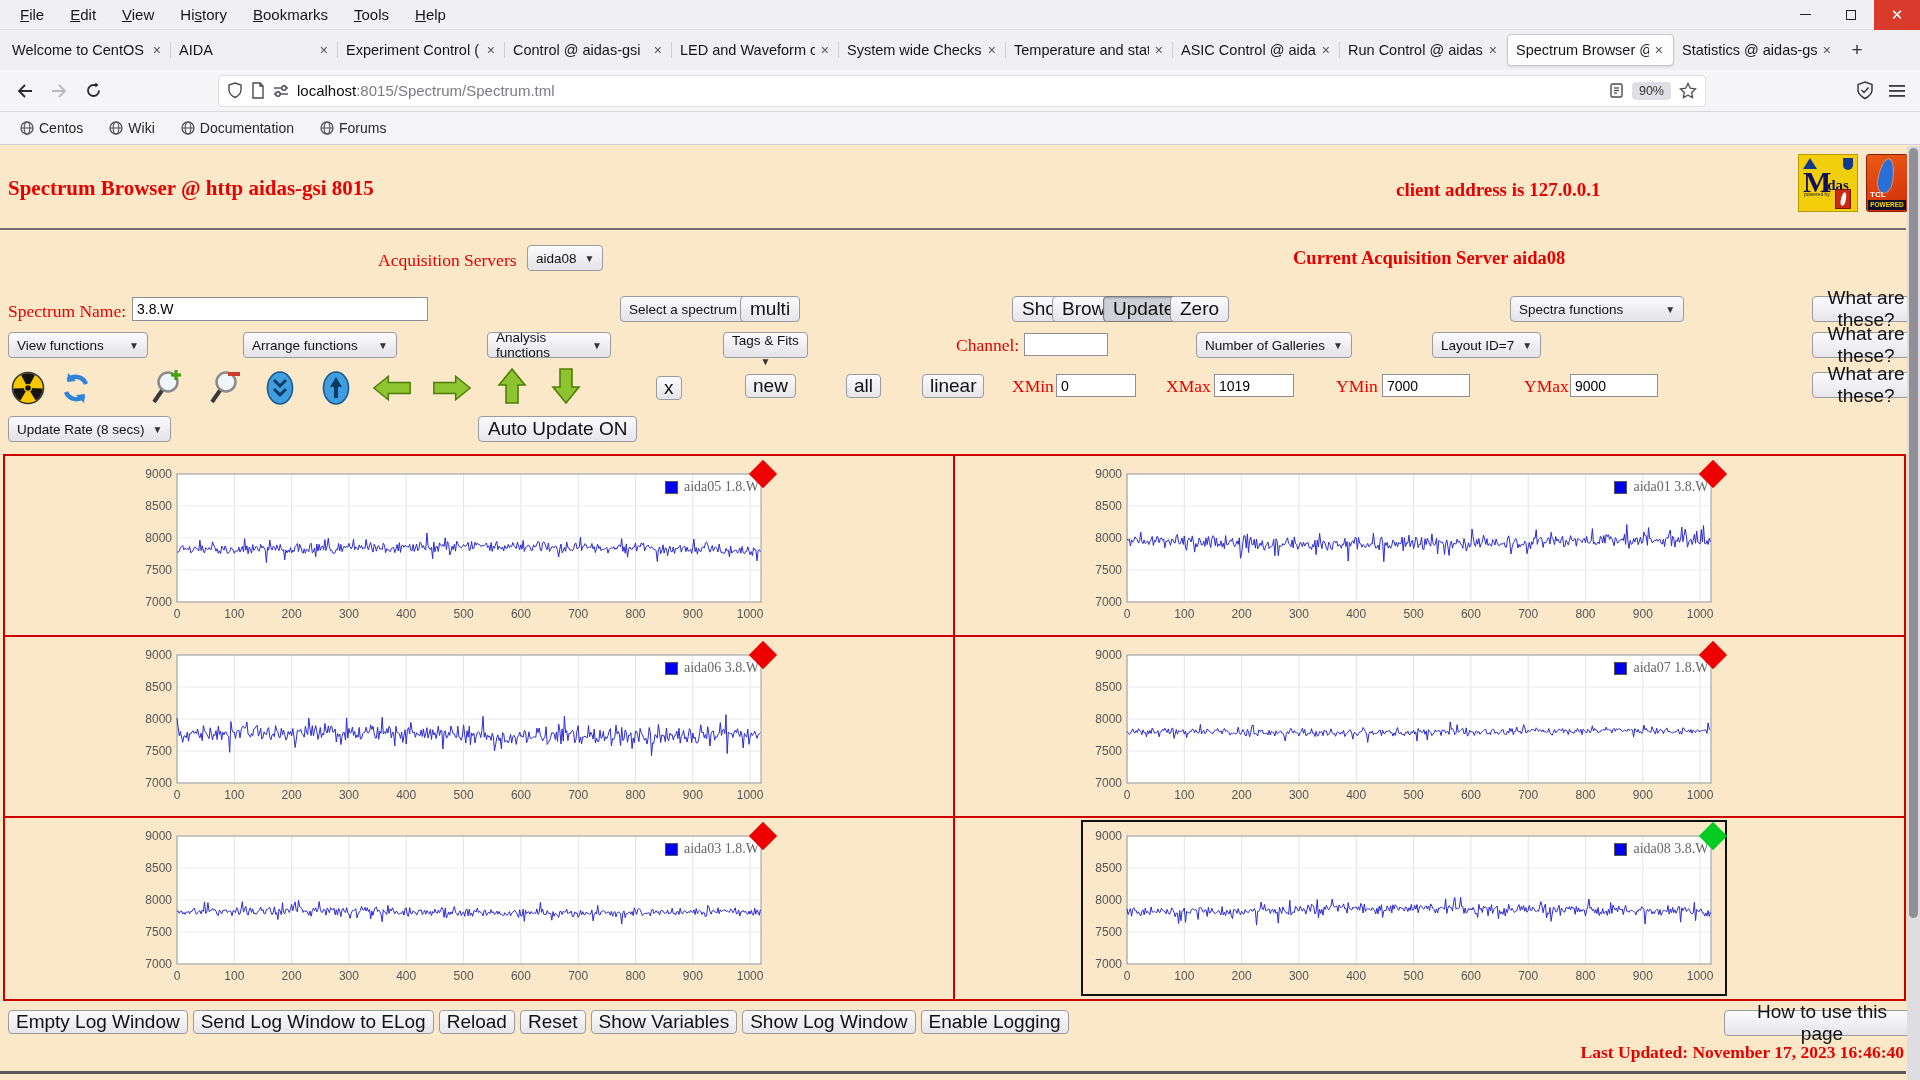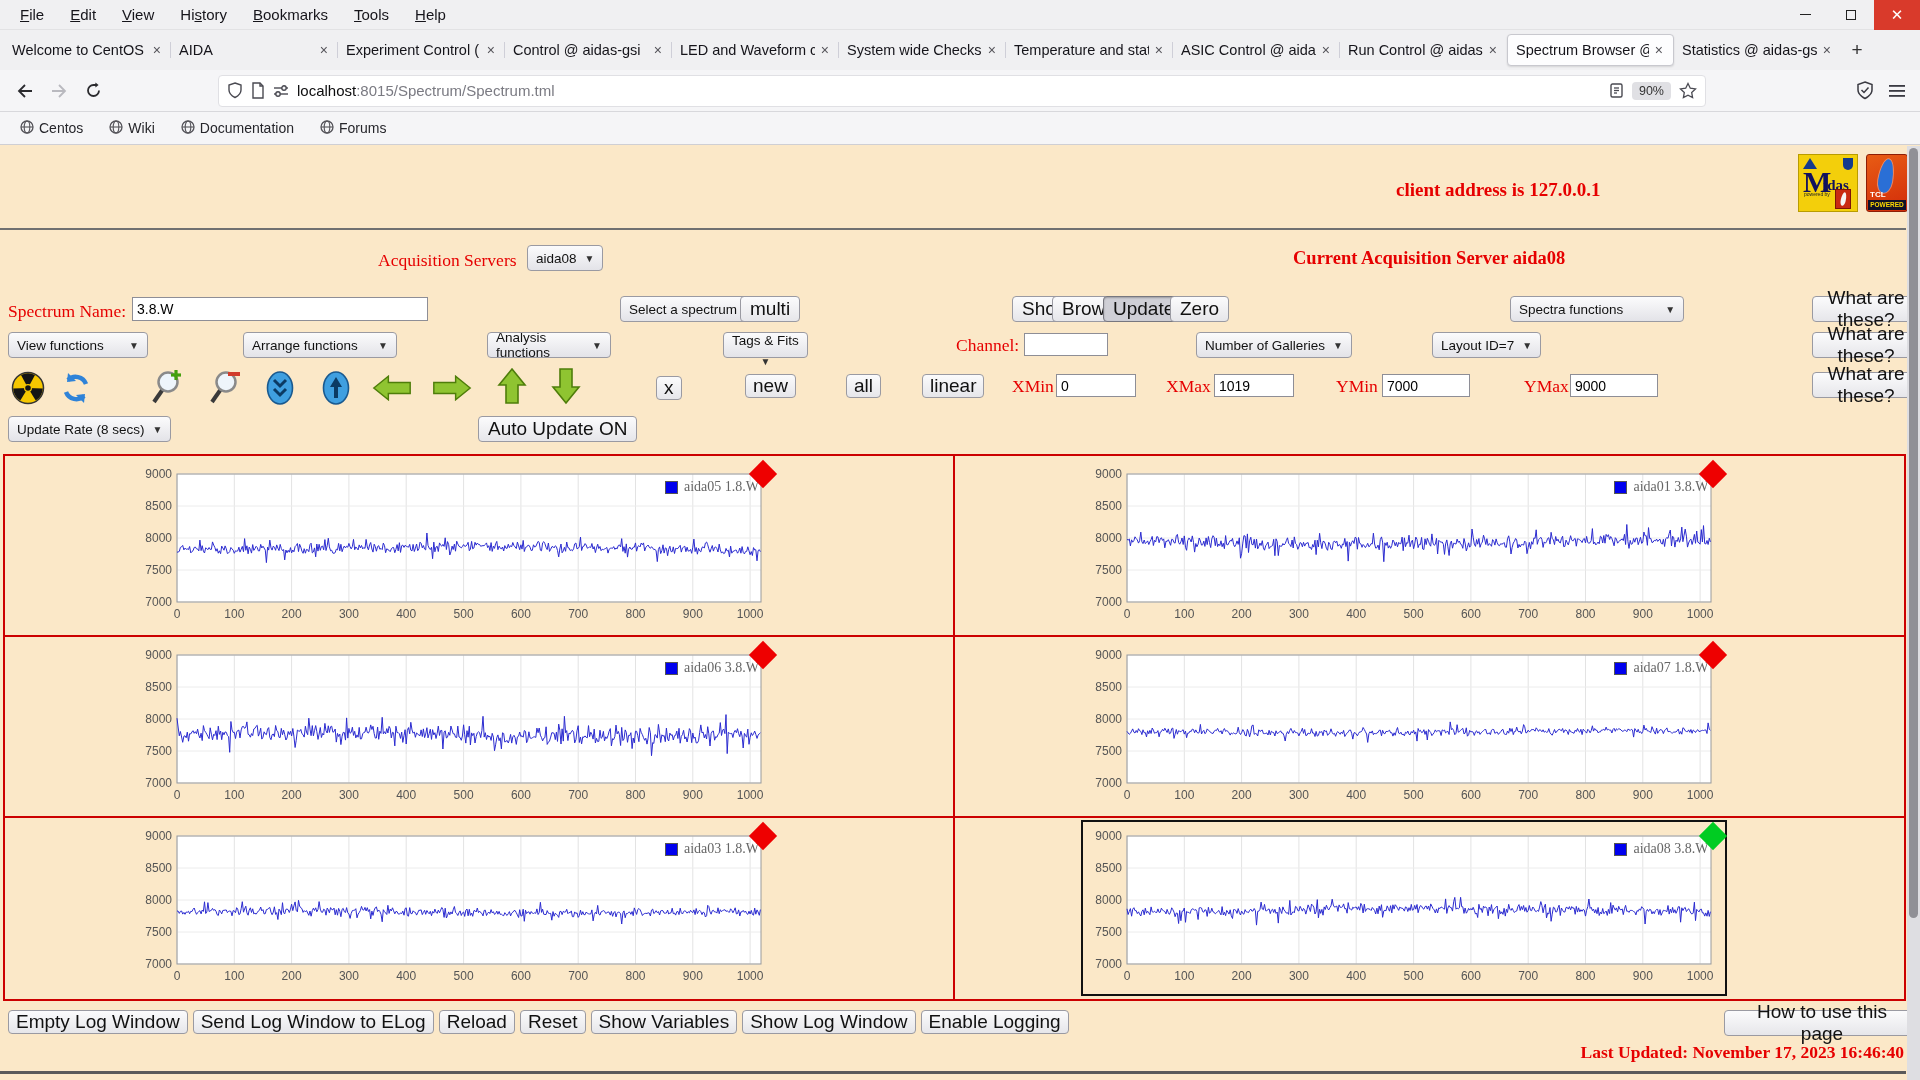--- a/index.html
+++ b/index.html
@@ -28,21 +28,21 @@
 
   .navbar { height:42px; background:#f5f5f7; display:flex; align-items:center; border-bottom:1px solid #d8d8dc; padding:0 8px;}
   .nav-btn { width:34px; height:30px; display:flex; align-items:center; justify-content:center;}
   .urlbar { margin-left:108px; width:1488px; height:32px; background:#fff; border-radius:4px; border:1px solid #e0e0e4; display:flex; align-items:center; padding:0 8px; gap:8px;}
   .url-text { flex:1; font-size:15px; color:#7a7a82;}
   .url-text .host { color:#0c0c0d;}
   .zoom-badge { background:#e0e0e4; border-radius:4px; font-size:12.5px; color:#333; padding:2px 7px;}
   .nav-right { margin-left:auto; display:flex; gap:14px; align-items:center; padding-right:6px;}
 
   .bookmarksbar { height:33px; background:#f5f5f7; border-bottom:1px solid #cfcfd4; display:flex; align-items:center; gap:10px; padding-left:12px;}
-  .bookmark { display:flex; align-items:flex-start; gap:5px; font-size:14px; color:#26262b; padding:3px 8px; border-radius:3px;}
+  .bookmark { display:flex; align-items:center; gap:5px; font-size:14px; color:#26262b; padding:3px 8px; border-radius:3px;}
 
   
   .page { position:absolute; top:146px; left:0; width:1920px; height:934px; background:#fbe8c8; }
   .red-serif { font-family:"Liberation Serif",serif; color:#e60000; }
   .abs { position:absolute; }
   .hr1 { position:absolute; top:82px; left:0; width:1906px; height:2px; background:#707070;}
   .hr2 { position:absolute; top:925px; left:0; width:1906px; height:3px; background:#5a5a5a;}
 
   .page-title { top:30px; left:8px; font-size:21px; font-weight:bold;}
   .client-address { top:33px; left:1396px; font-size:19px; font-weight:bold;}
@@ -251,20 +251,21 @@
        <circle cx="7" cy="7" r="6" stroke="#55545a" stroke-width="1.3" fill="none"></circle>
        <ellipse cx="7" cy="7" rx="2.8" ry="6" stroke="#55545a" stroke-width="1.1" fill="none"></ellipse>
        <line x1="1" y1="7" x2="13" y2="7" stroke="#55545a" stroke-width="1.1"></line>
      </svg>
         <span>Forums</span>
       </span>
     </div>
 
   <div class="page">
 
+    <div class="abs red-serif page-title">Spectrum Browser @ http aidas-gsi 8015</div>
     <div class="abs red-serif client-address">client address is 127.0.0.1</div>
 
     <div class="logo-midas">
       <span class="tri"></span>
       <span class="shield"></span>
       <span class="m">M</span>
       <span class="idas">idas</span>
       <span class="pby">powered by</span>
       <span class="feather"></span>
     </div>

